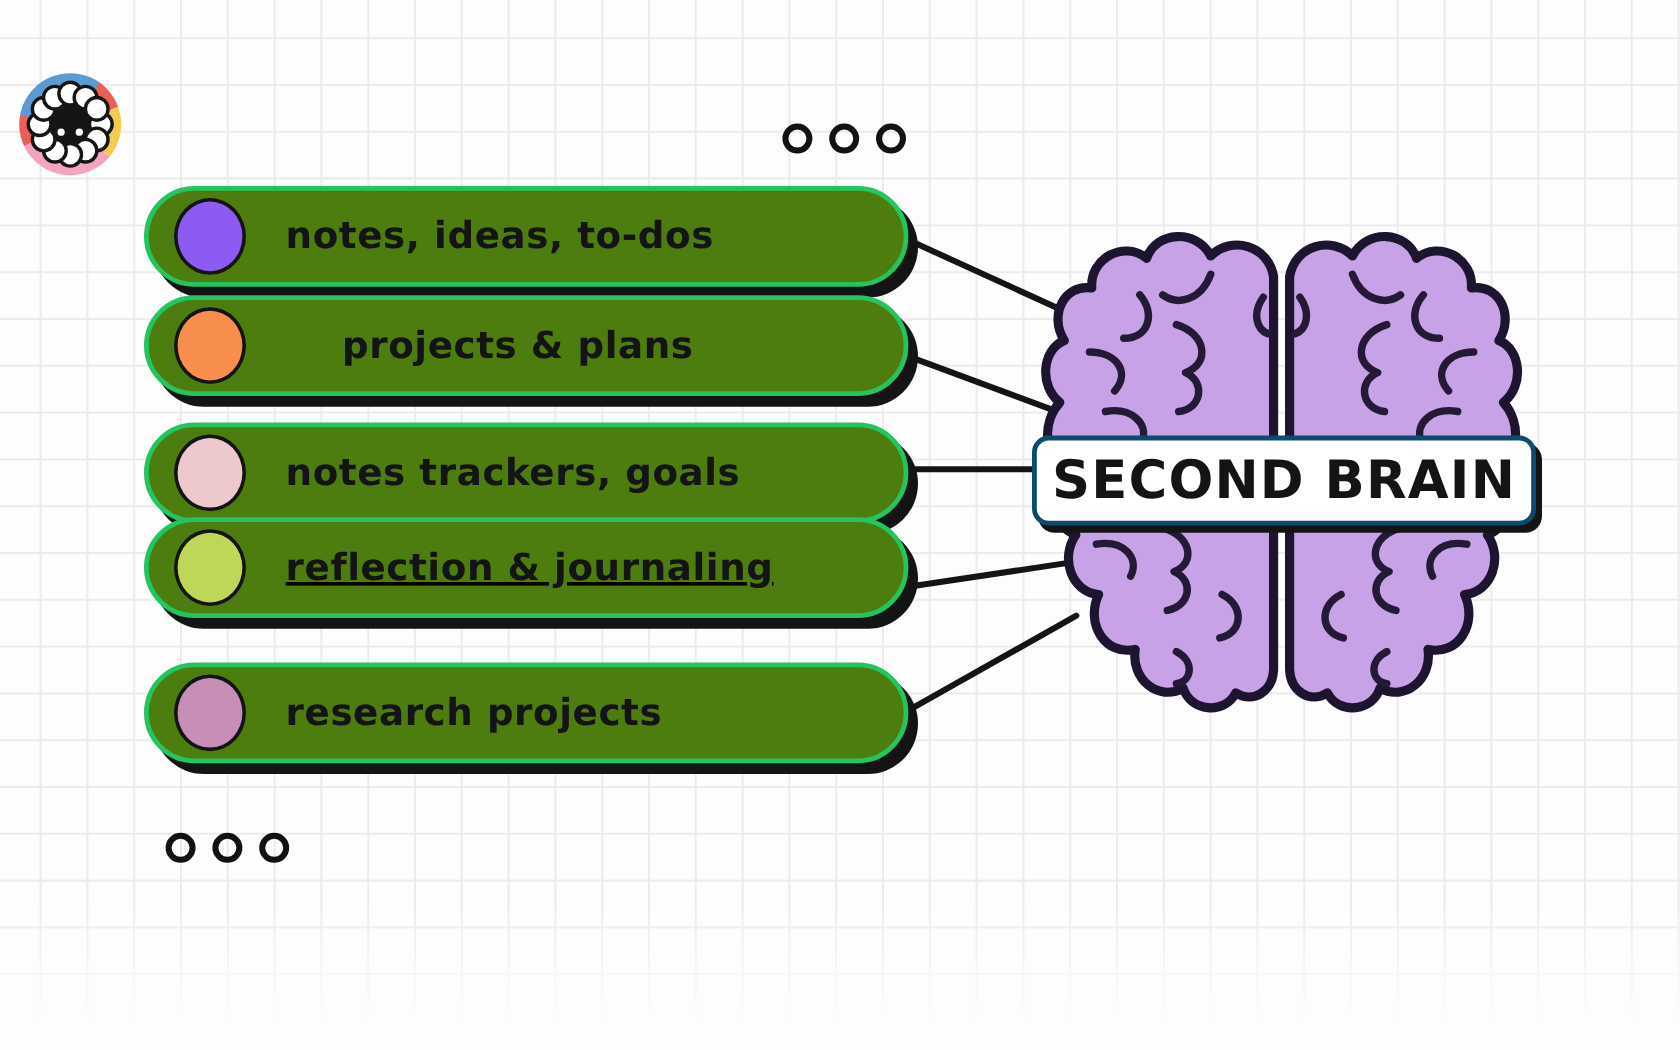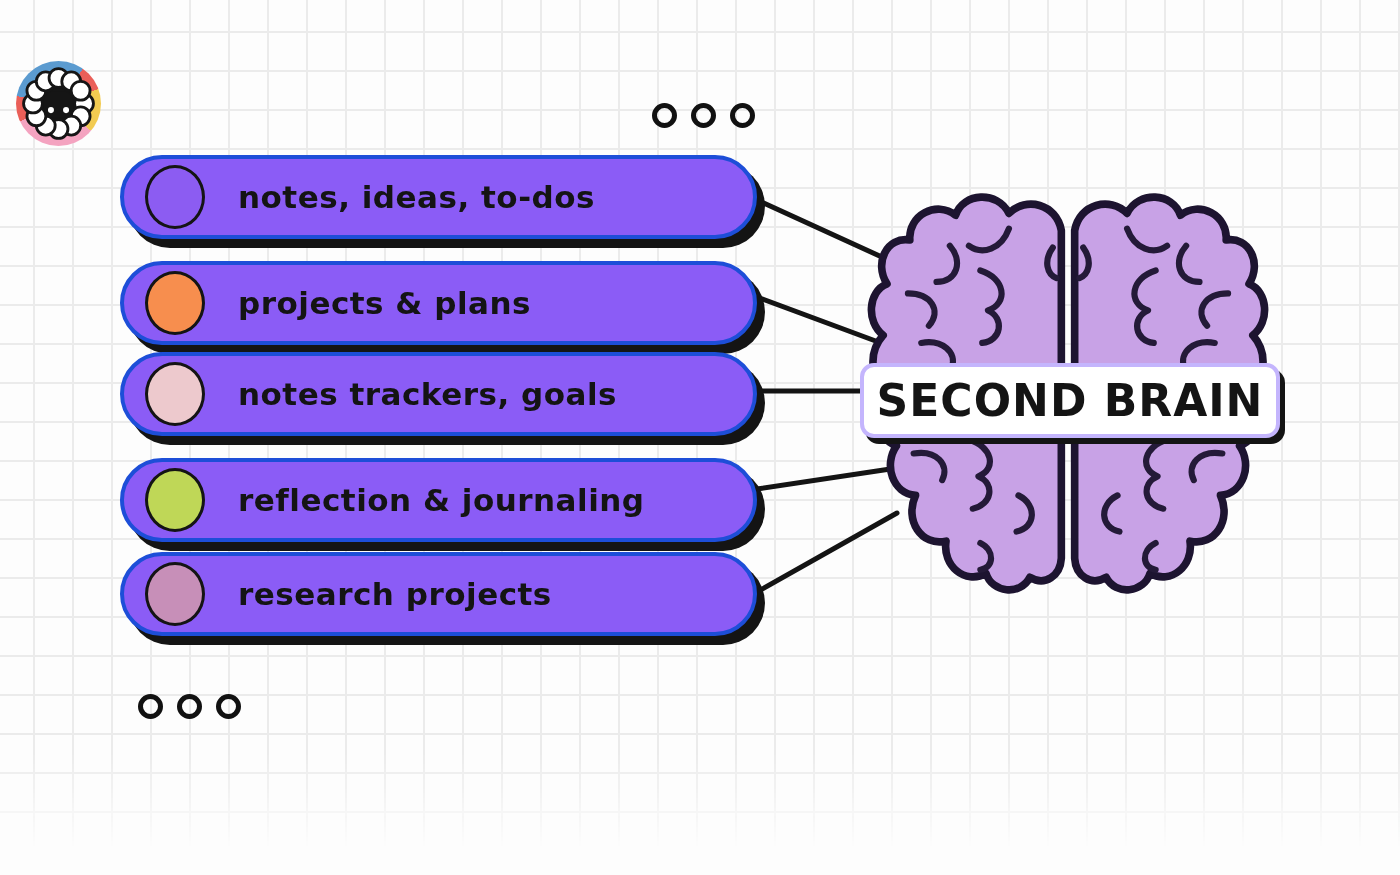--- a/index.html
+++ b/index.html
@@ -21,39 +21,39 @@
   .connectors{position:absolute;inset:0;width:1400px;height:875px;}
   
   .logo{
     position:absolute;left:16px;top:61px;width:85px;height:85px;border-radius:50%;
     overflow:hidden;
   }
   .logo svg{display:block;width:100%;height:100%;}
   
   .pill{
     position:absolute;left:120px;width:637px;height:84px;
-    background:#8b5cf6;border:4px solid #1d4ed8;border-radius:42px;
+    background:#4d7c0f;border:4px solid #22c55e;border-radius:42px;
     box-shadow:8px 9px 0 #141414;
     display:flex;align-items:center;box-sizing:border-box;
   }
   .pill-circle{
     width:54px;height:58px;border-radius:50%;
     border:3px solid #141414;margin-left:21px;flex:0 0 auto;
   }
   .pill-label{
     margin-left:33px;font-size:31px;font-weight:bold;color:#141414;
     letter-spacing:0.5px;white-space:nowrap;
   }
-  .p1{top:155px;} .p2{top:261px;} .p3{top:352px;} .p4{top:458px;} .p5{top:552px;}
+  .p1{top:155px;} .p2{top:246px;gap:47px;} .p3{top:352px;} .p4{top:431px;text-decoration:underline;} .p5{top:552px;}
   
   .brain-wrap{position:absolute;left:866px;top:190px;width:404px;height:424px;}
   .brain-wrap svg{display:block;width:100%;height:100%;}
   .brain-label{
     position:absolute;left:860px;top:363px;width:420px;height:75px;
-    background:#ffffff;border:4px solid #c4b5fd;border-radius:14px;
+    background:#ffffff;border:4px solid #0c4a6e;border-radius:14px;
     box-shadow:5px 6px 0 #141414;box-sizing:border-box;
     display:flex;align-items:center;justify-content:center;
   }
   .brain-label span{
     font-size:44px;font-weight:bold;color:#141414;letter-spacing:1px;white-space:nowrap;
   }
   
   .dots{position:absolute;display:flex;gap:14px;}
   .dots-top{left:652px;top:103px;}
   .dots-bottom{left:138px;top:694px;}

